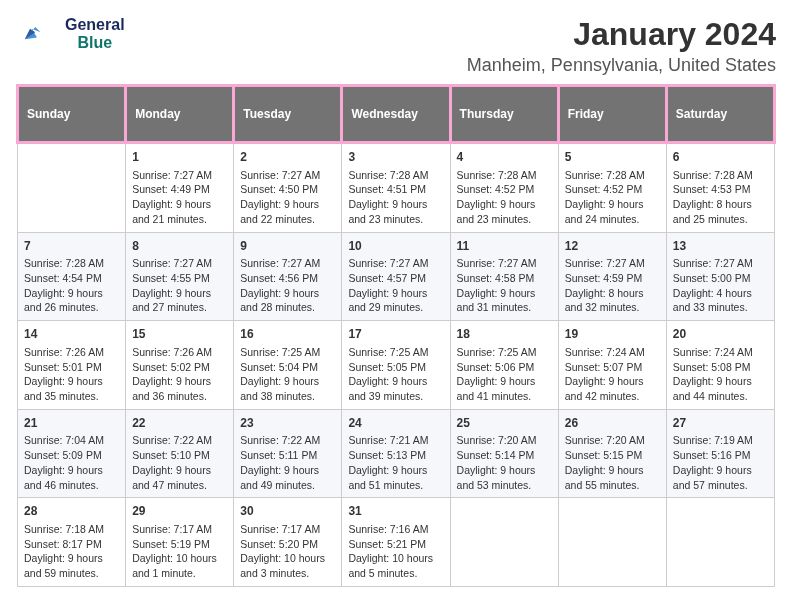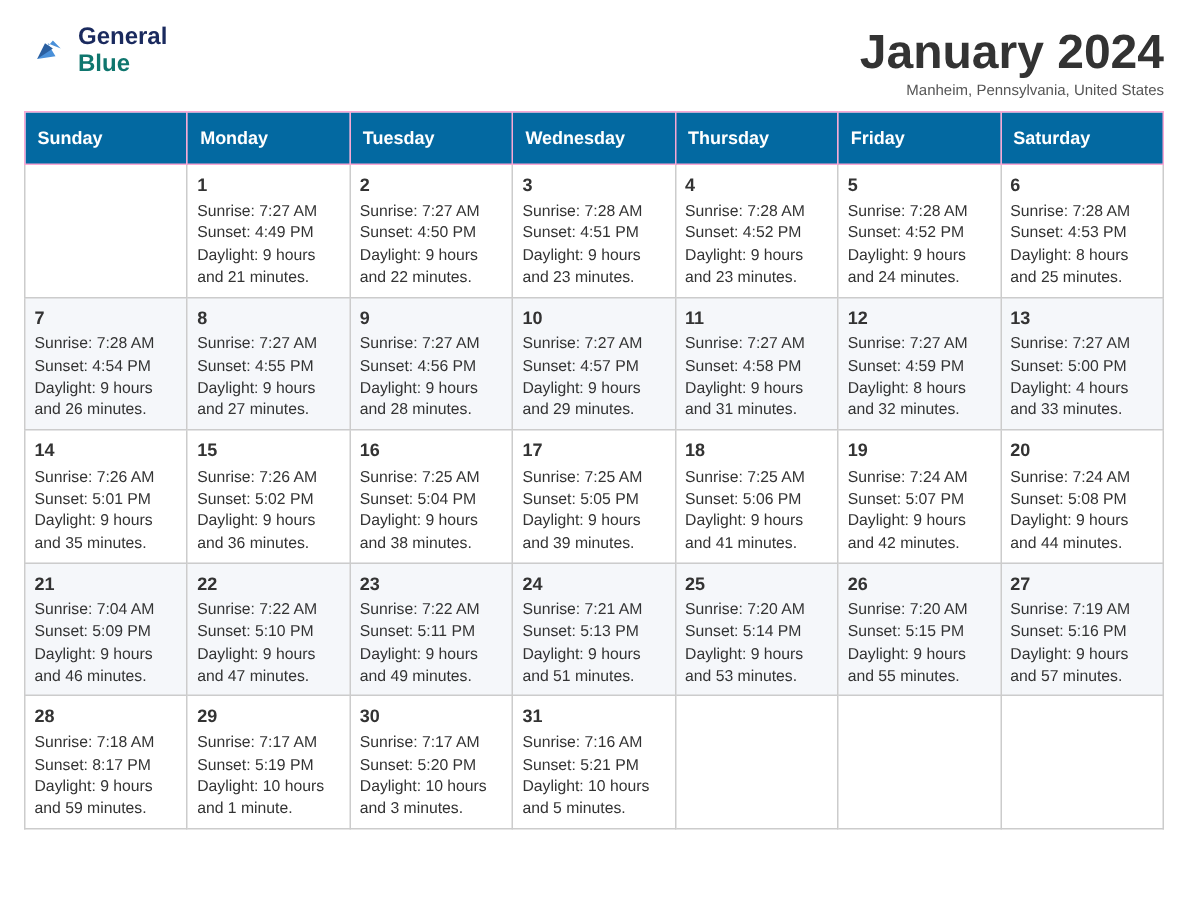--- a/index.html
+++ b/index.html
@@ -12,52 +12,53 @@
     }
     .header-area {
       display: flex;
       justify-content: space-between;
       align-items: flex-start;
       margin-bottom: 8px;
     }
     .logo {
       display: flex;
       align-items: center;
-      gap: 8px;
+      gap: 21px;
+      text-align: center;
     }
     .logo-bird {
       width: 28px;
       height: 28px;
     }
     .title-area {
       text-align: right;
     }
     .month-title {
       font-size: 32px;
       font-weight: 700;
       color: #333;
     }
     .location-title {
-      font-size: 10px;
+      font-size: 18px;
       color: #555;
       margin-top: 2px;
     }
     .calendar-table {
       width: 100%;
       border-collapse: collapse;
       font-size: 11px;
     }
     .calendar-table th {
-      background: #0369a1;
+      background: #737373;
       color: #fff;
-      padding: 10px 8px;
+      padding: 20px 8px;
       text-align: left;
       font-size: 12px;
       font-weight: 600;
-      border: 1px solid #f9a8d4;
+      border: 3px solid #f9a8d4;
     }
     .calendar-table td {
       border: 1px solid #ccc;
       vertical-align: top;
       padding: 5px 6px;
       height: 88px;
       width: calc(100% / 7);
       background: #fff;
       color: #333;
       font-size: 10.5px;

